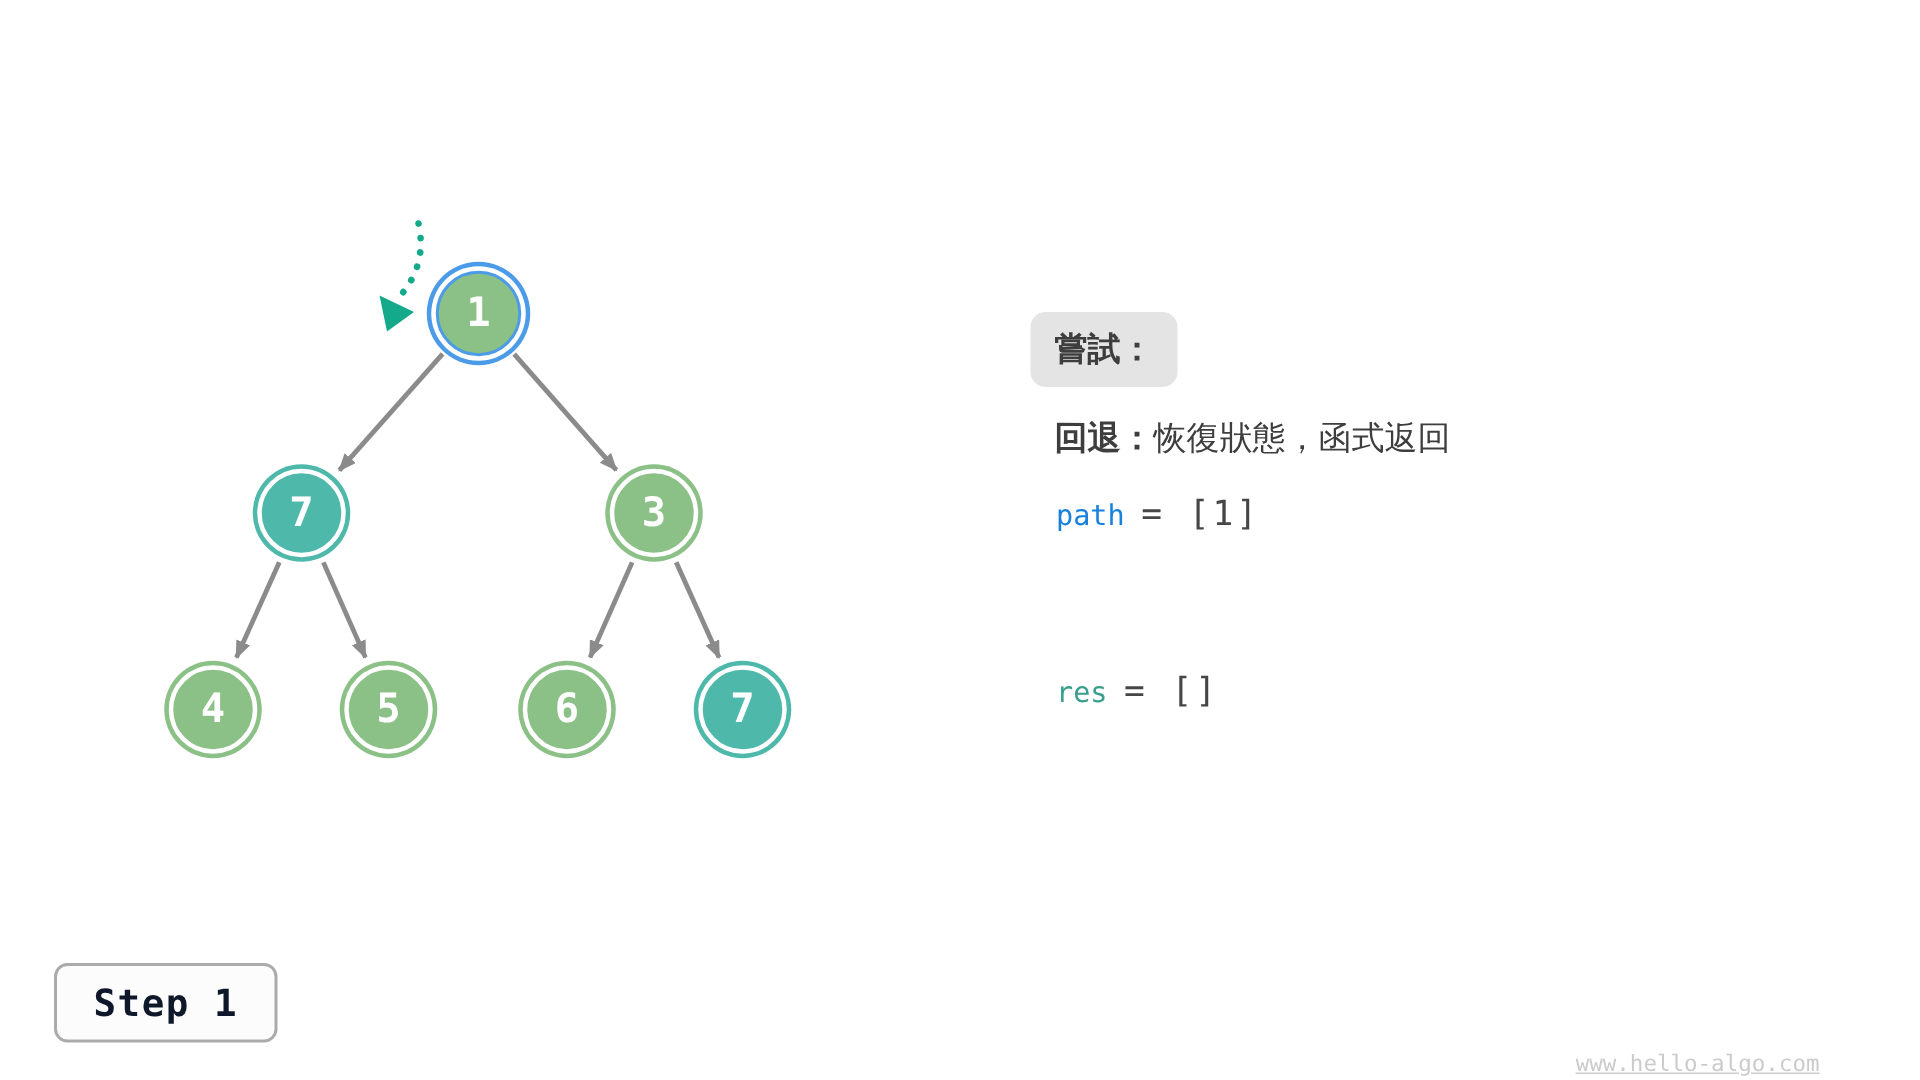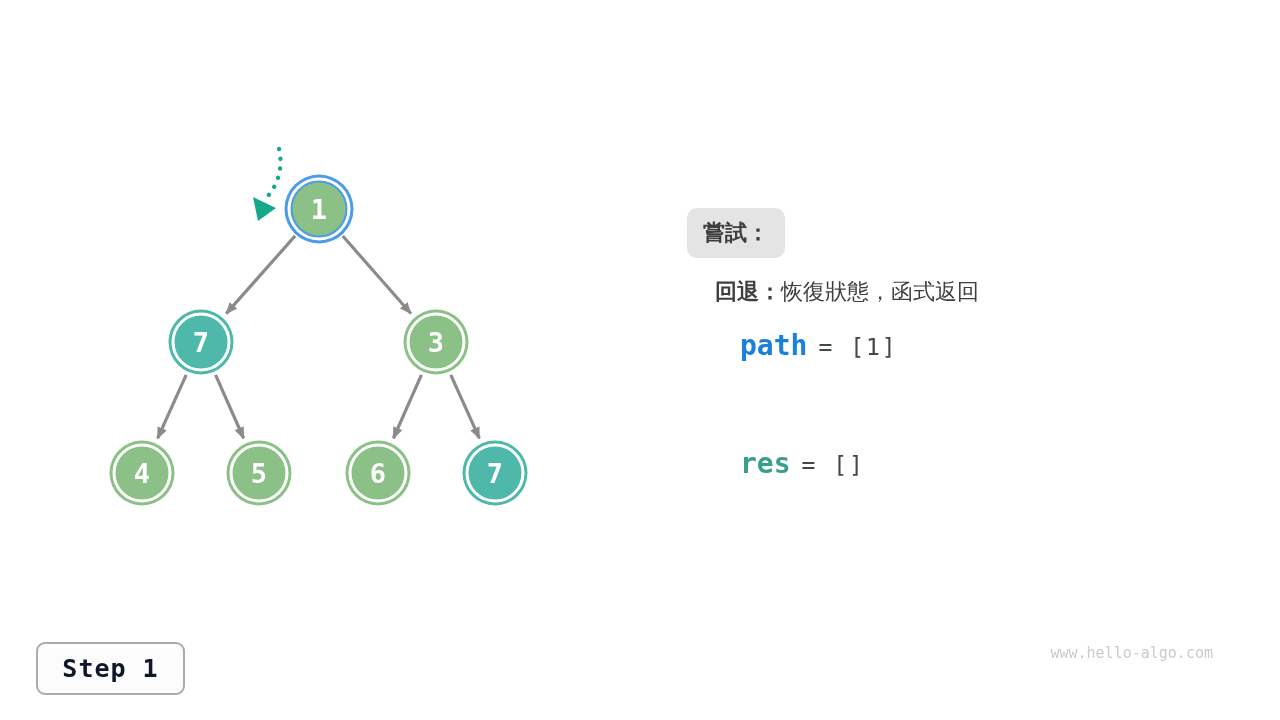--- a/index.html
+++ b/index.html
@@ -30,47 +30,47 @@
   .panel-line{
     position:absolute;color:var(--text);
     font-size:22px;line-height:1;white-space:nowrap;
   }
   .panel-line .lbl{font-weight:bold;}
   .try-line{
     left:687px;top:208px;height:50px;
     display:flex;align-items:center;
     background:var(--hl);border-radius:10px;padding:0 16px;
   }
-  .back-line{left:703px;top:281px;margin-left:12px;}
+  .back-line{left:703px;top:281px;}
   .code-line{
     position:absolute;white-space:nowrap;
     font-family:"DejaVu Sans Mono","Liberation Mono",monospace;
     font-size:23px;line-height:1;
   }
-  .code-line .var{font-weight:bold;font-size:28px;margin-left:36px;}
+  .code-line .var{font-weight:normal;font-size:19px;}
   .code-line .val{color:#464646;margin-left:11px;letter-spacing:2px;}
   .path-line{left:704px;top:332px;}
   .path-line .var{color:var(--pathc);}
   .res-line{left:704px;top:450px;}
   .res-line .var{color:var(--resc);}
 
   
   .step-badge{
     position:absolute;left:36px;top:642px;width:145px;height:49px;
     border:2px solid #ababab;border-radius:9px;background:#fcfcfc;
     display:flex;align-items:center;justify-content:center;
     font-family:"DejaVu Sans Mono","Liberation Mono",monospace;
     font-weight:bold;font-size:25px;color:#0f172a;letter-spacing:1px;
   }
 
   
   .watermark{
-    position:absolute;right:67px;top:644px;
+    position:absolute;right:67px;top:700px;
     font-family:"DejaVu Sans Mono","Liberation Mono",monospace;
-    font-size:15px;color:#cbcbcb;
+    font-size:15px;color:#cbcbcb;text-decoration:underline;
   }
 </style>
 </head>
 <body style="--green: #8BC086; --teal: #4EB8AA; --blue: #4C9BE8; --text: #3E3E3E; --pathc: #1981DC; --resc: #3A9E8C; --hl: #E4E4E4;">
 
 <div class="stage">
 
   <div class="tree" id="tree">
     <svg id="tree-svg" width="620" height="560" viewBox="0 0 620 560">
         <defs>

